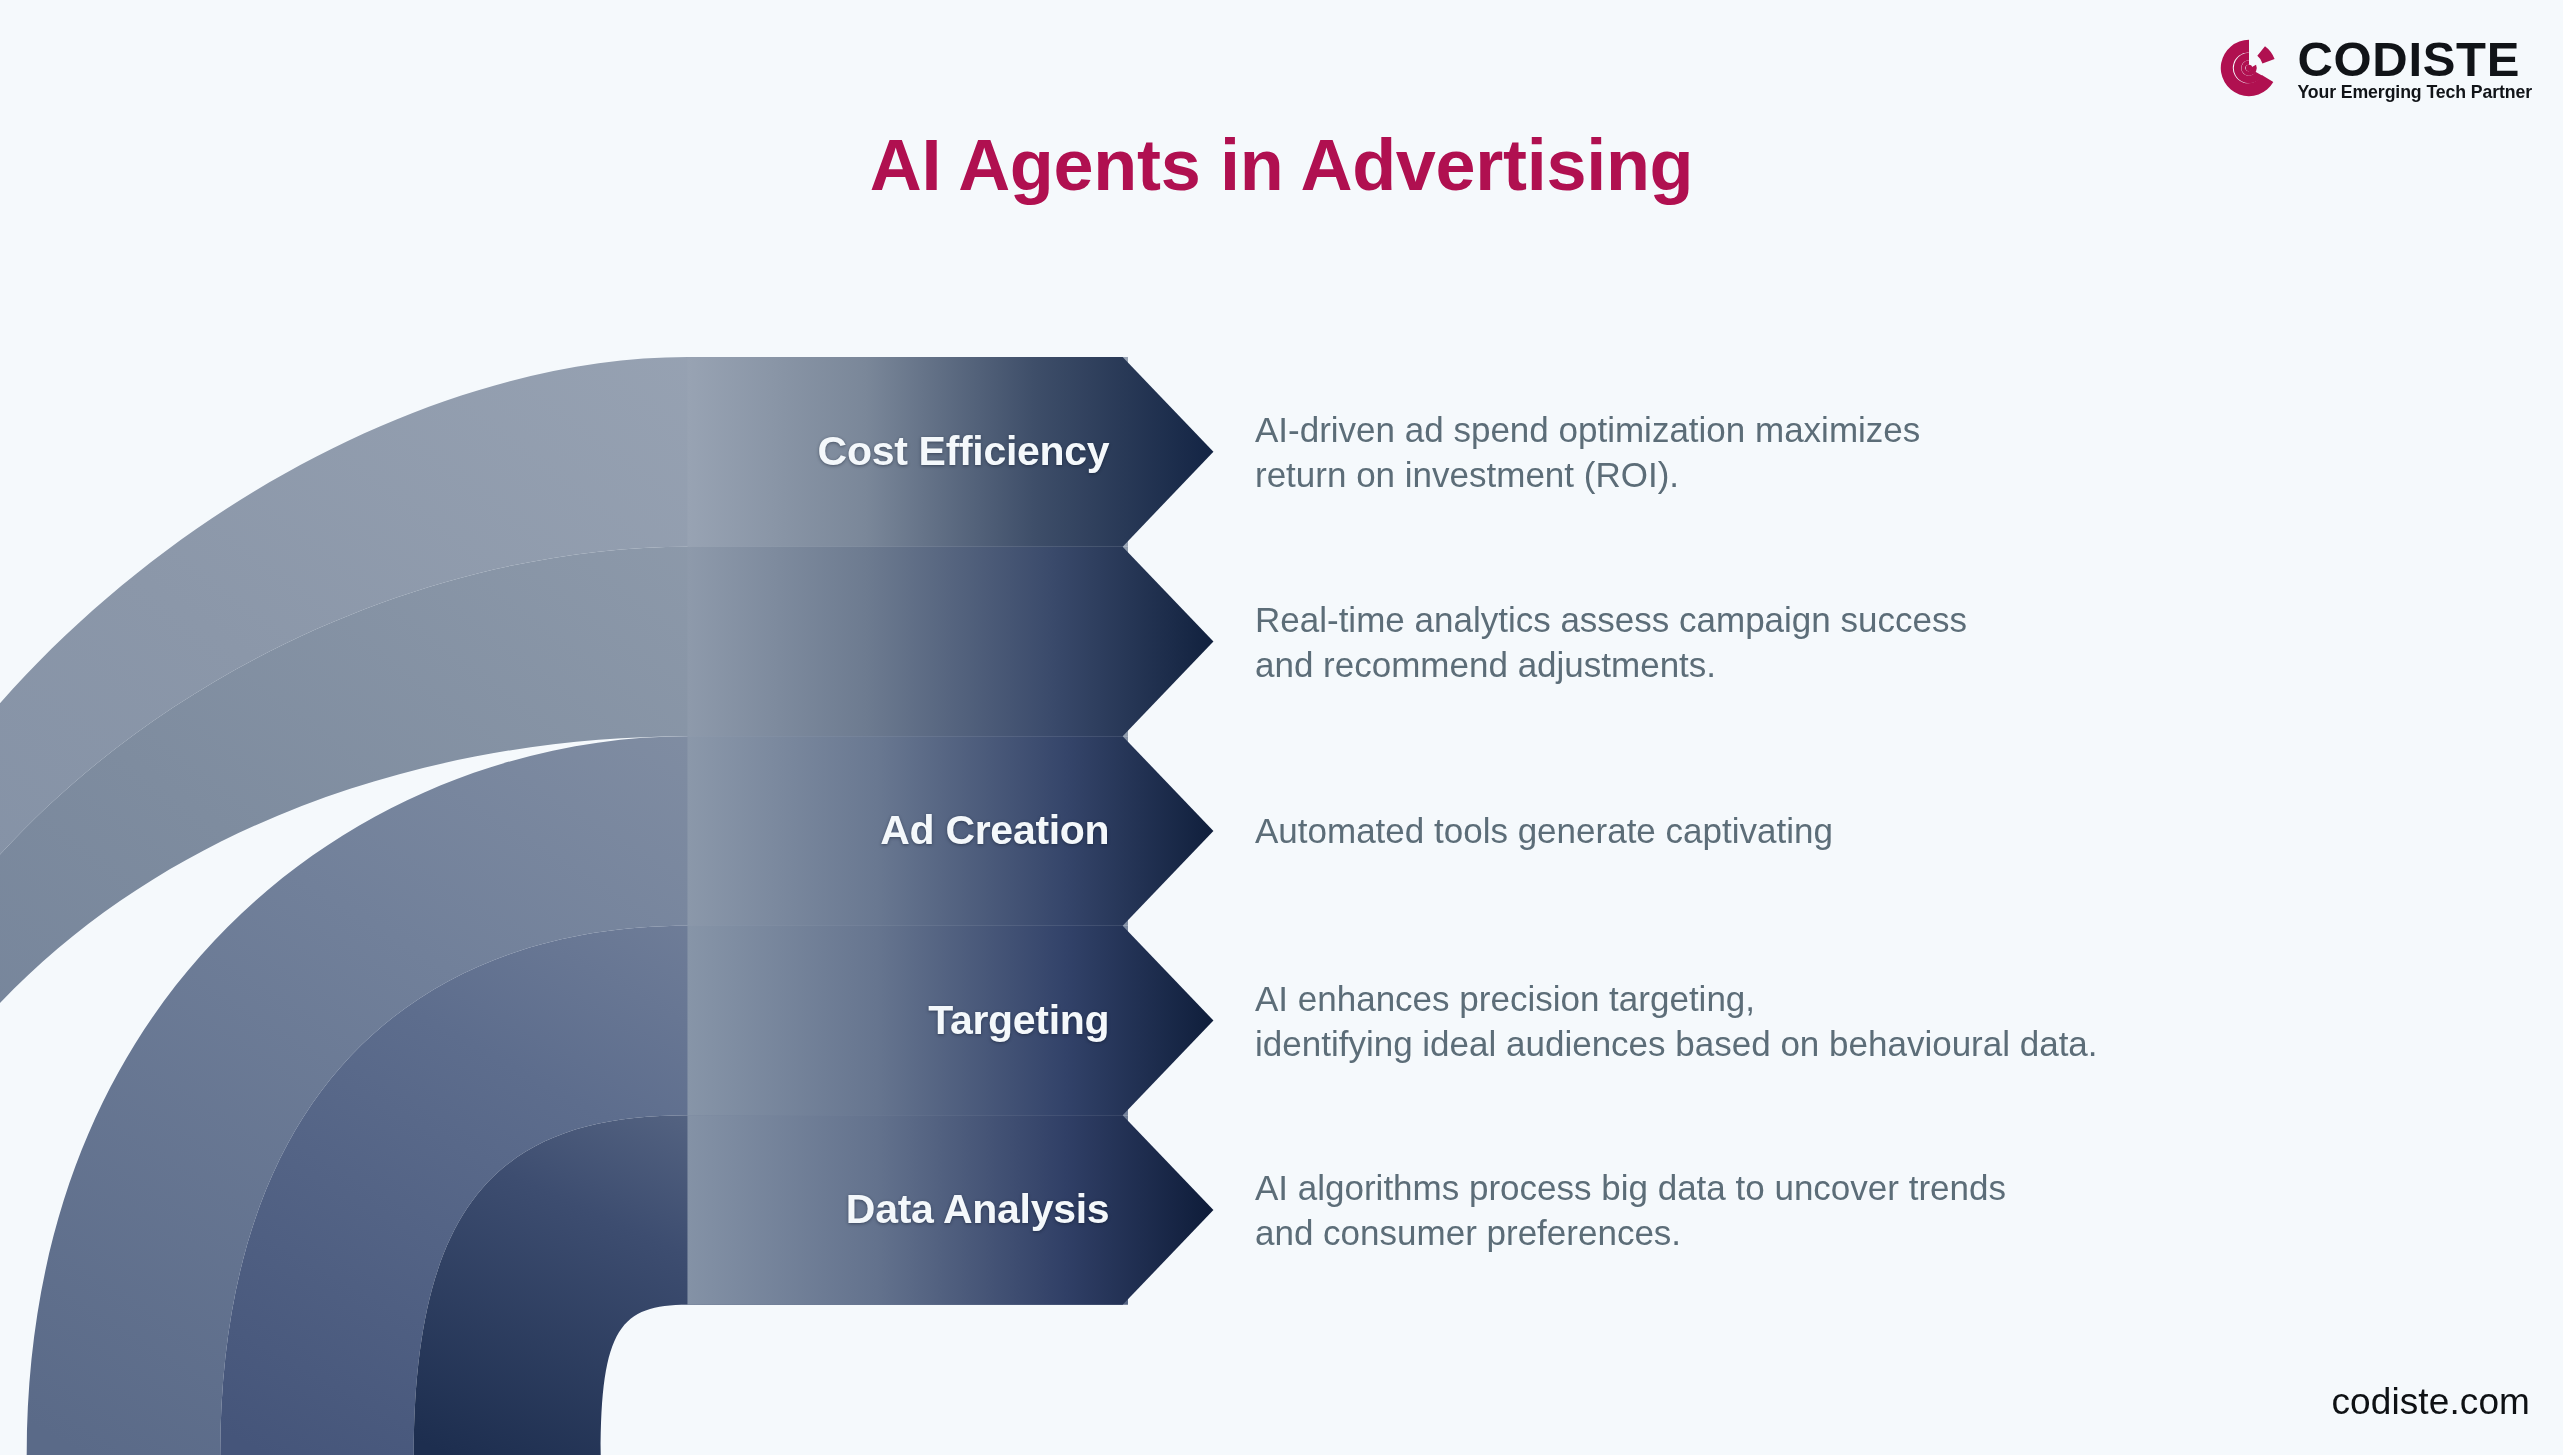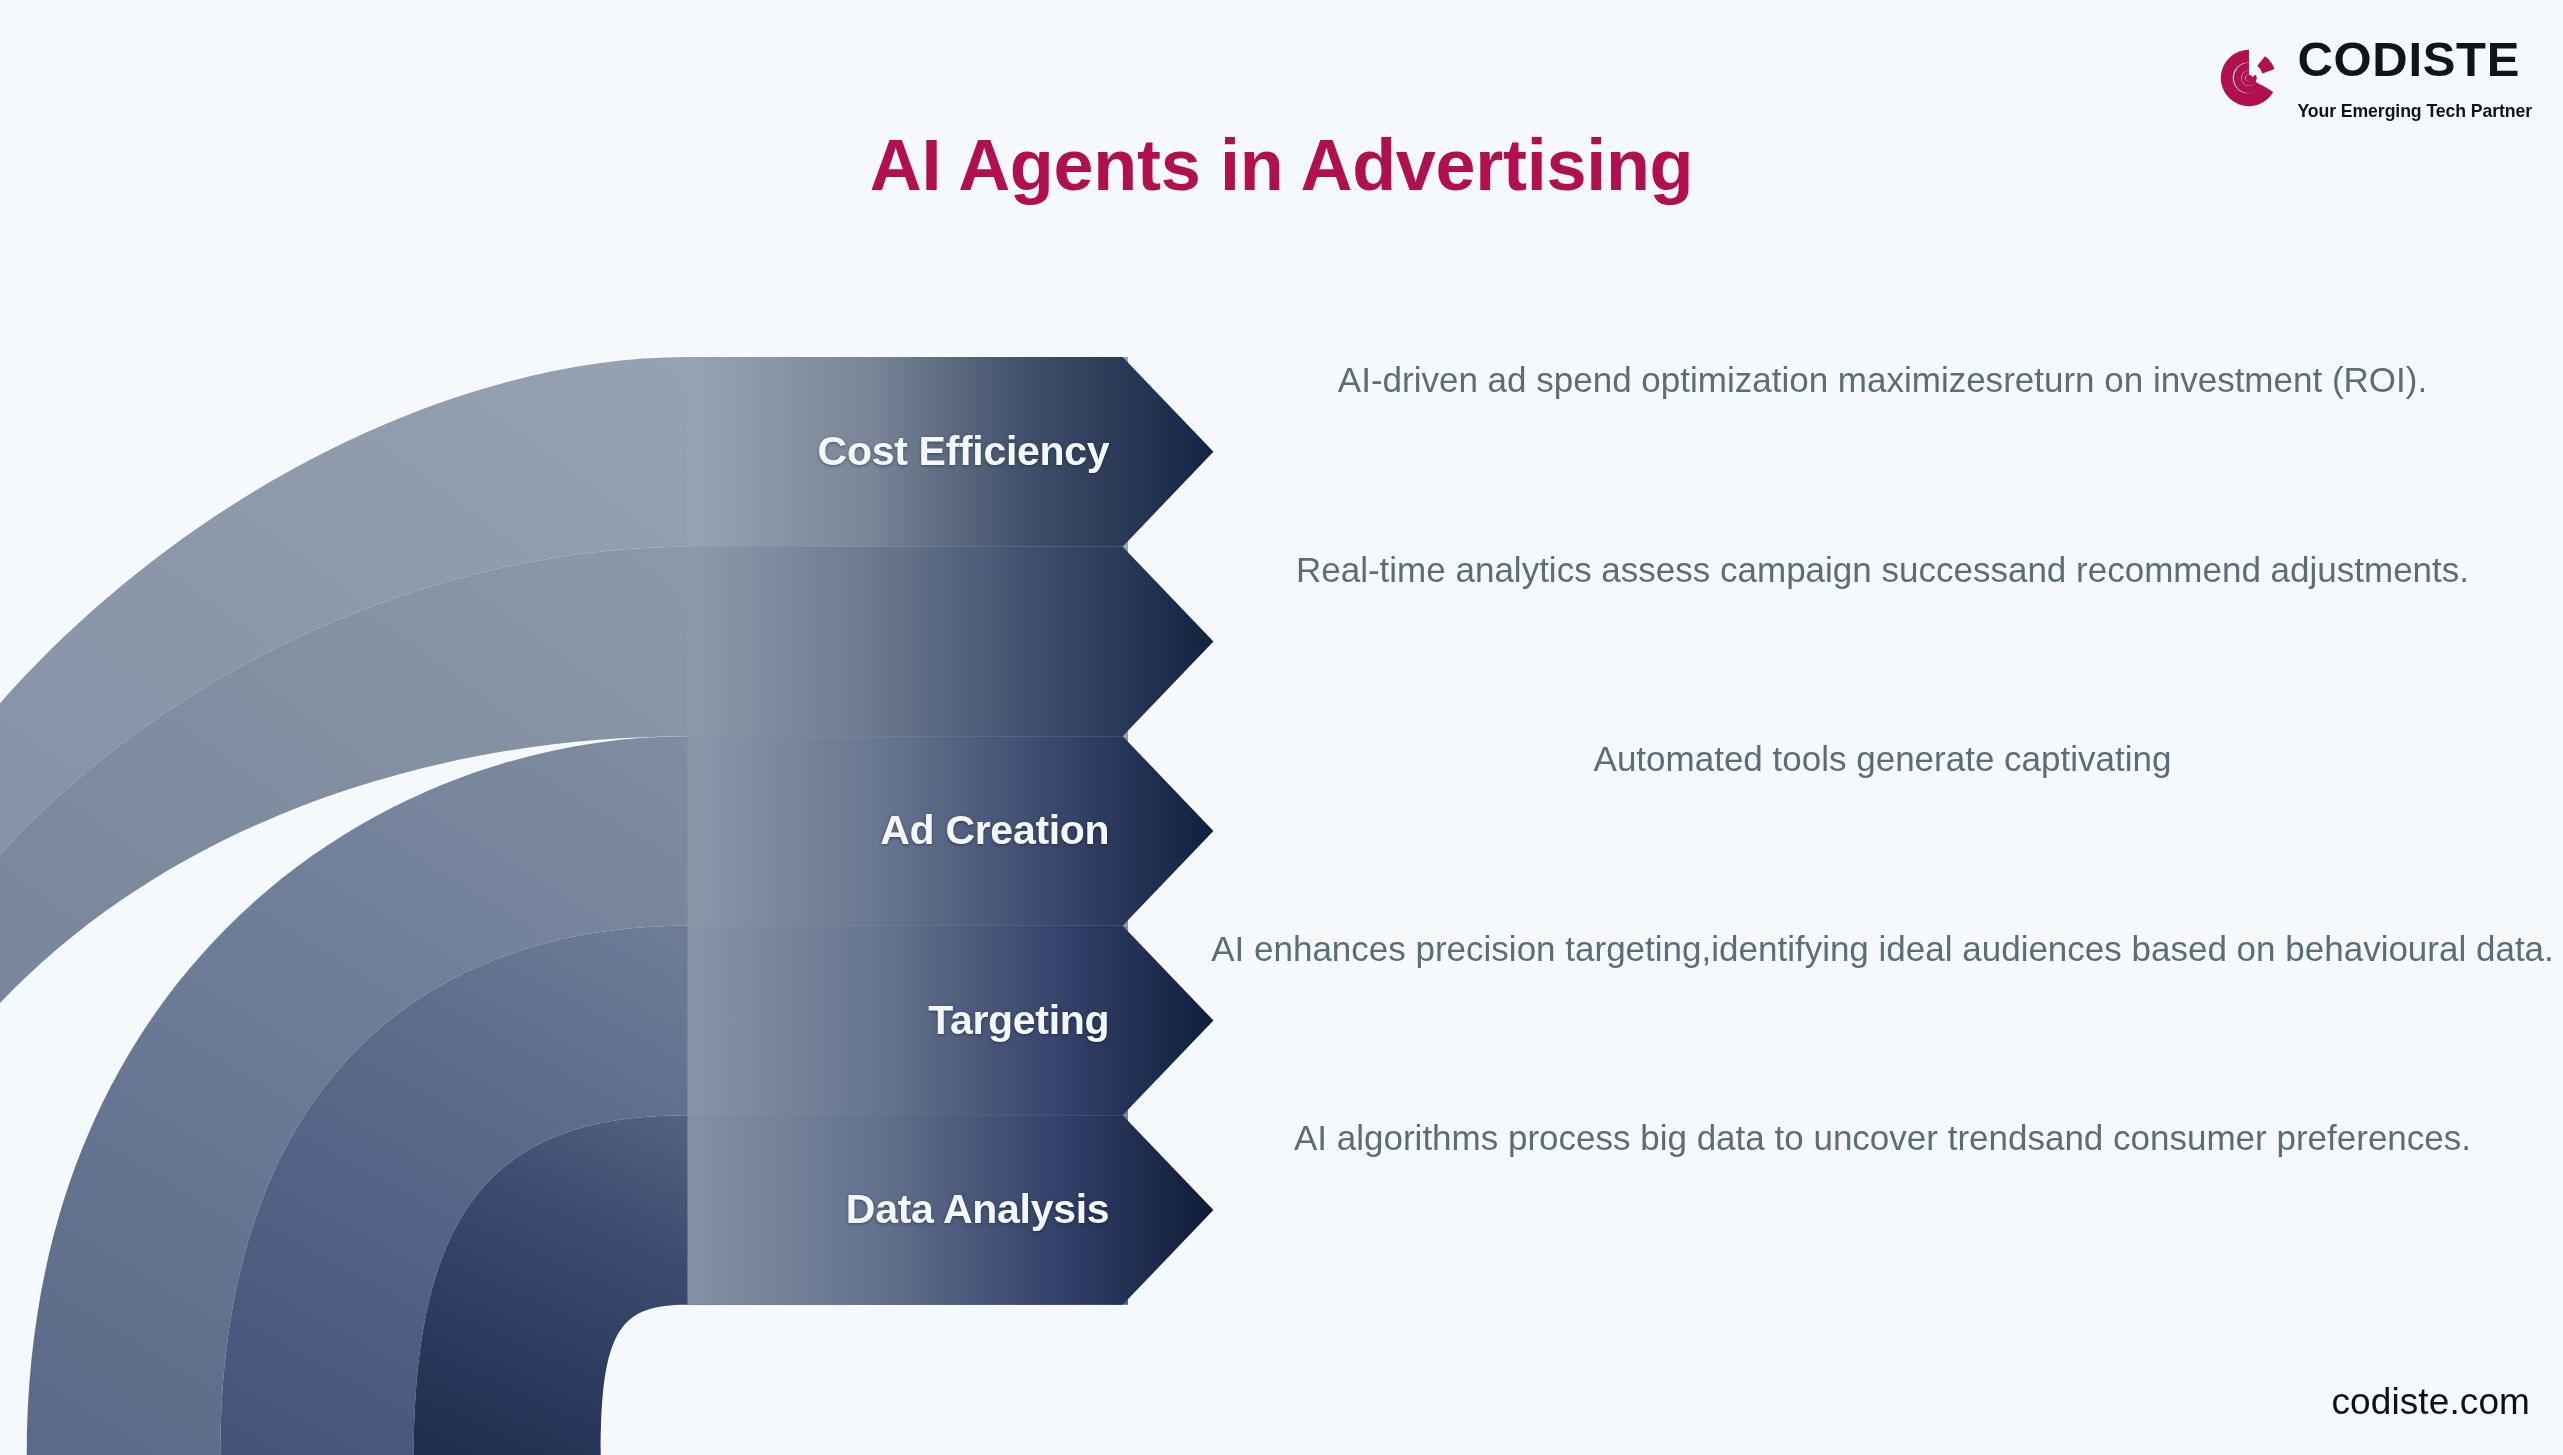--- a/index.html
+++ b/index.html
@@ -22,21 +22,21 @@
     display:flex; align-items:center; gap:16px;
   }
   #logo-mark { width:64px; height:64px; flex:none; }
   #logo-words { display:flex; flex-direction:column; align-items:flex-start; line-height:1; }
   #logo-title {
     font-size:49px; font-weight:bold; letter-spacing:0.7px;
     color:#111418; font-family:"Liberation Sans", sans-serif;
   }
   #logo-tag {
     font-size:17.7px; font-weight:bold; letter-spacing:-0.1px;
-    color:#111418; margin-top:19px;
+    color:#111418; margin-top:0;
   }
 
   
   #page-title {
     position:absolute; left:0; right:0; top:124px;
     text-align:center;
     font-size:72px; font-weight:bold;
     letter-spacing:-0.3px;
     color:#b01050;
   }
@@ -71,21 +71,21 @@
     line-height:1.16;
     text-align:right;
     letter-spacing:-0.3px;
     text-shadow:0 1.3px 3.3px rgba(8,18,35,0.45);
   }
   .desc {
     position:absolute;
     left:1255px; top:0;
     width:1255px; height:190px;
     display:flex;
-    flex-direction:row;
+    flex-direction:column;
     justify-content:center;
   }
   .desc-line {
     color:#5c6d78;
     font-size:35px;
     line-height:1.30;
     white-space:nowrap;
   }
 
   

